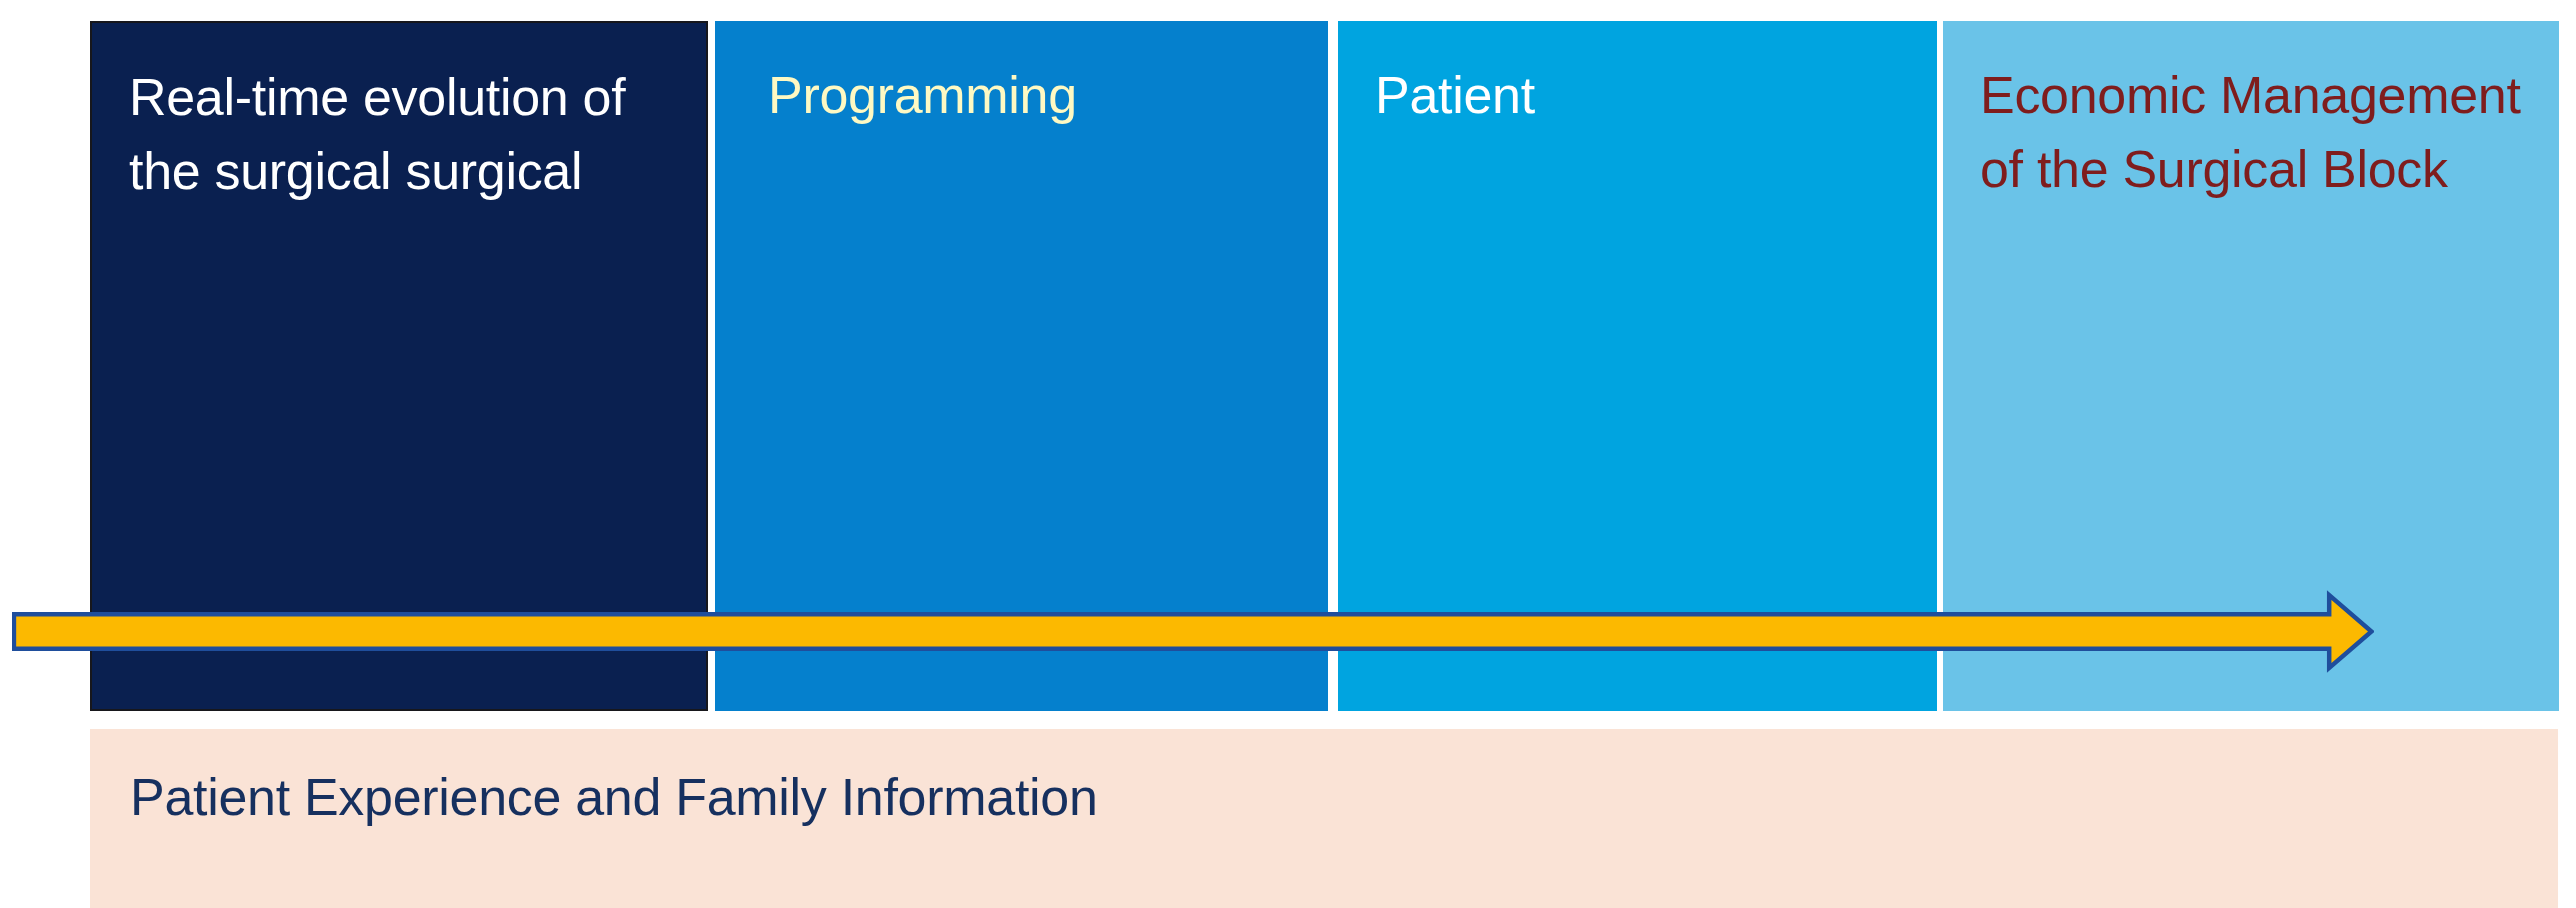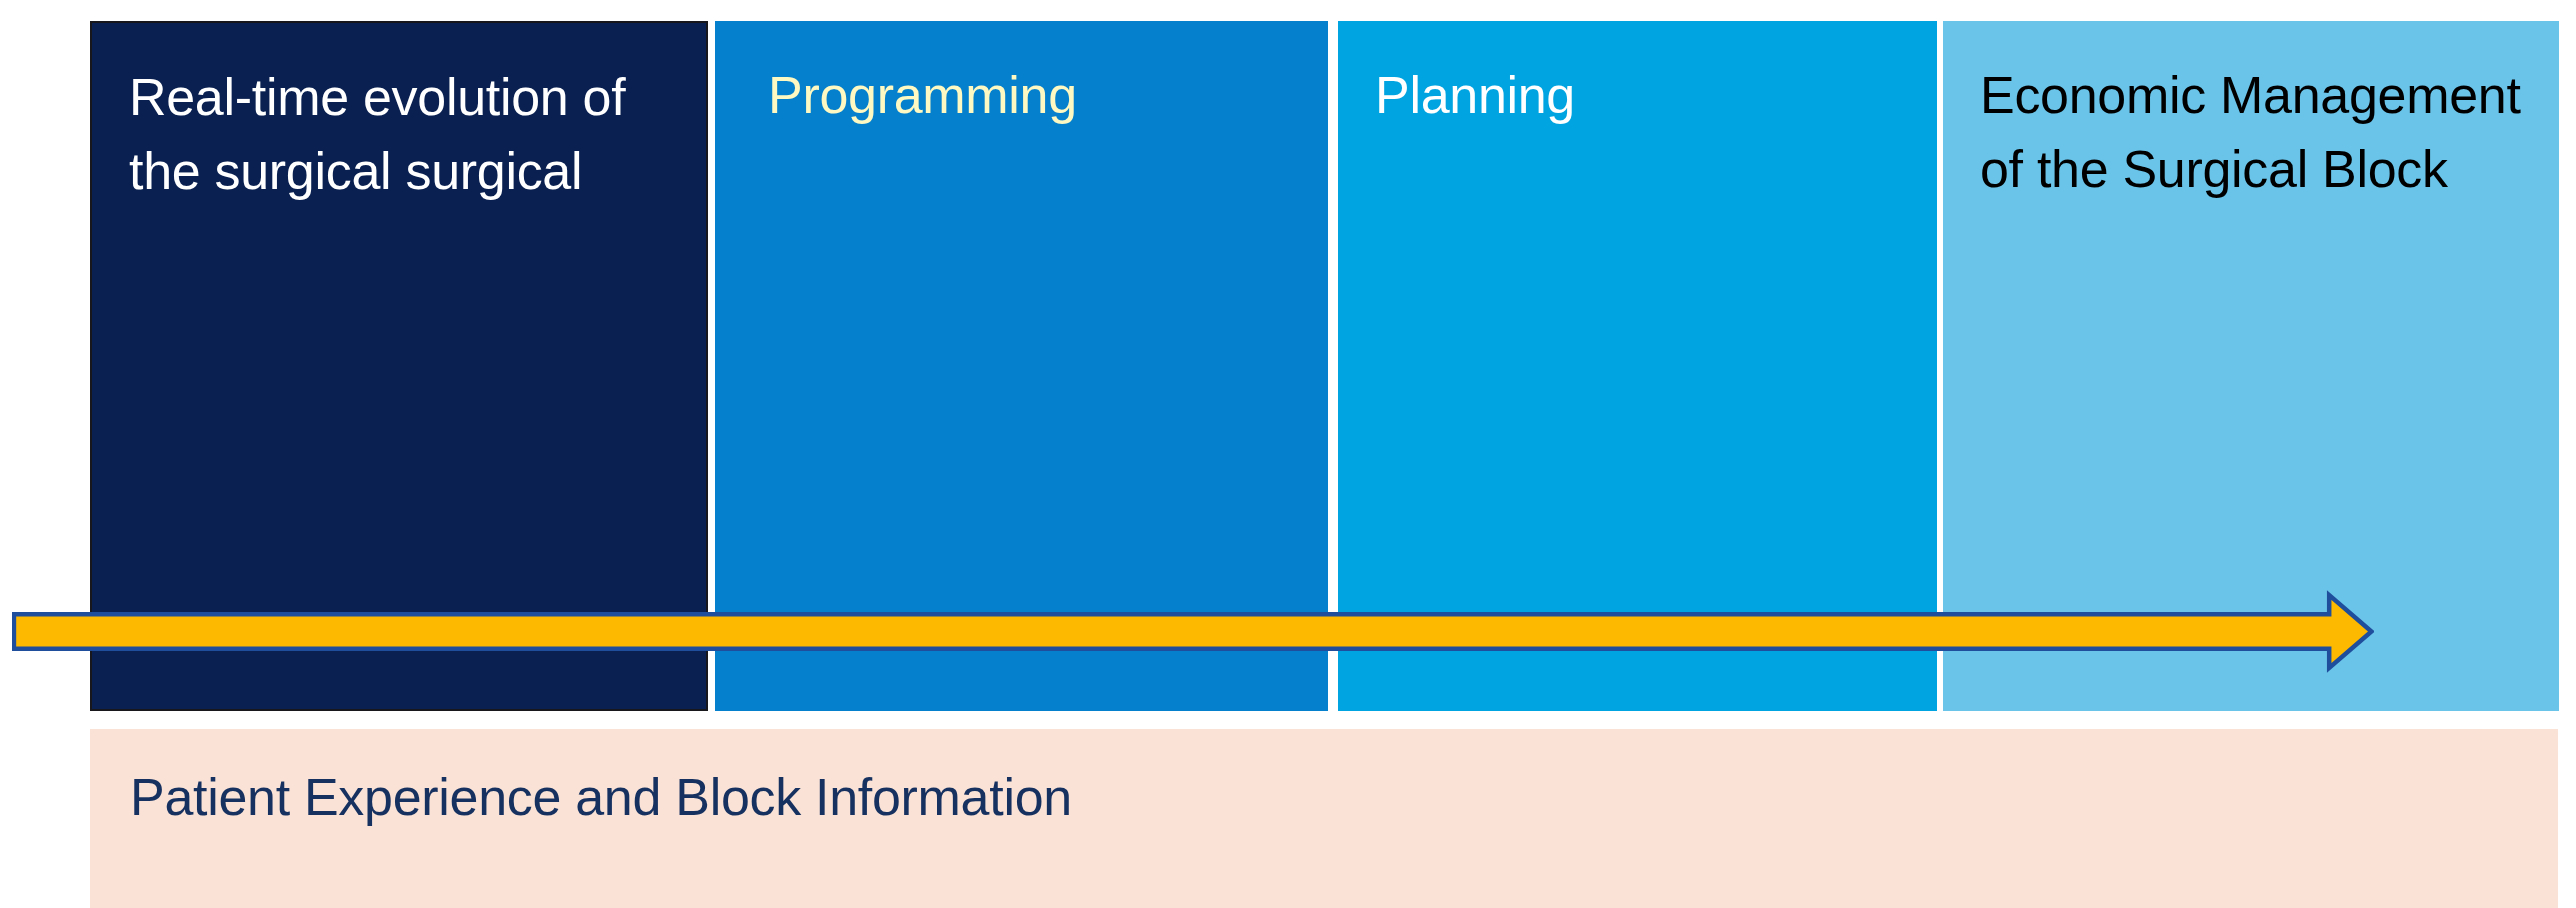--- a/index.html
+++ b/index.html
@@ -76,21 +76,21 @@
     background: #00a4e0;
   }
   #panel-2 .stage-label { color: #ffffff; }
 
   
   #panel-3 {
     left: 1853px;
     width: 616px;
     background: #6ac3e8;
   }
-  #panel-3 .stage-label { color: #000000; }
+  #panel-3 .stage-label { color: #7f1d1d; }
 
   
   #progress-arrow {
     position: absolute;
     left: 11.5px;
     top: 590px;
     width: 2362px;
     height: 83px;
     pointer-events: none;
   }
@@ -124,31 +124,31 @@
 
     <div class="stage-panel" id="panel-0">
       <span class="stage-label">Real-time evolution of the surgical surgical</span>
     </div>
 
     <div class="stage-panel" id="panel-1">
       <span class="stage-label">Programming</span>
     </div>
 
     <div class="stage-panel" id="panel-2">
-      <span class="stage-label">Planning</span>
+      <span class="stage-label">Patient</span>
     </div>
 
     <div class="stage-panel" id="panel-3">
       <span class="stage-label">Economic Management of the Surgical Block</span>
     </div>
 
   </div>
 
   <svg id="progress-arrow" viewBox="0 0 3690 130" preserveAspectRatio="none">
     <polygon points="3,38 3620,38 3620,8 3686,65 3620,122 3620,92 3,92" fill="#fcb900" stroke="#1f4e9c" stroke-width="7" stroke-linejoin="miter"></polygon>
   </svg>
 
   <div id="footer-band">
-    <span class="footer-label">Patient Experience and Block Information</span>
+    <span class="footer-label">Patient Experience and Family Information</span>
   </div>
 
 </div>
 
 
 </body></html>

